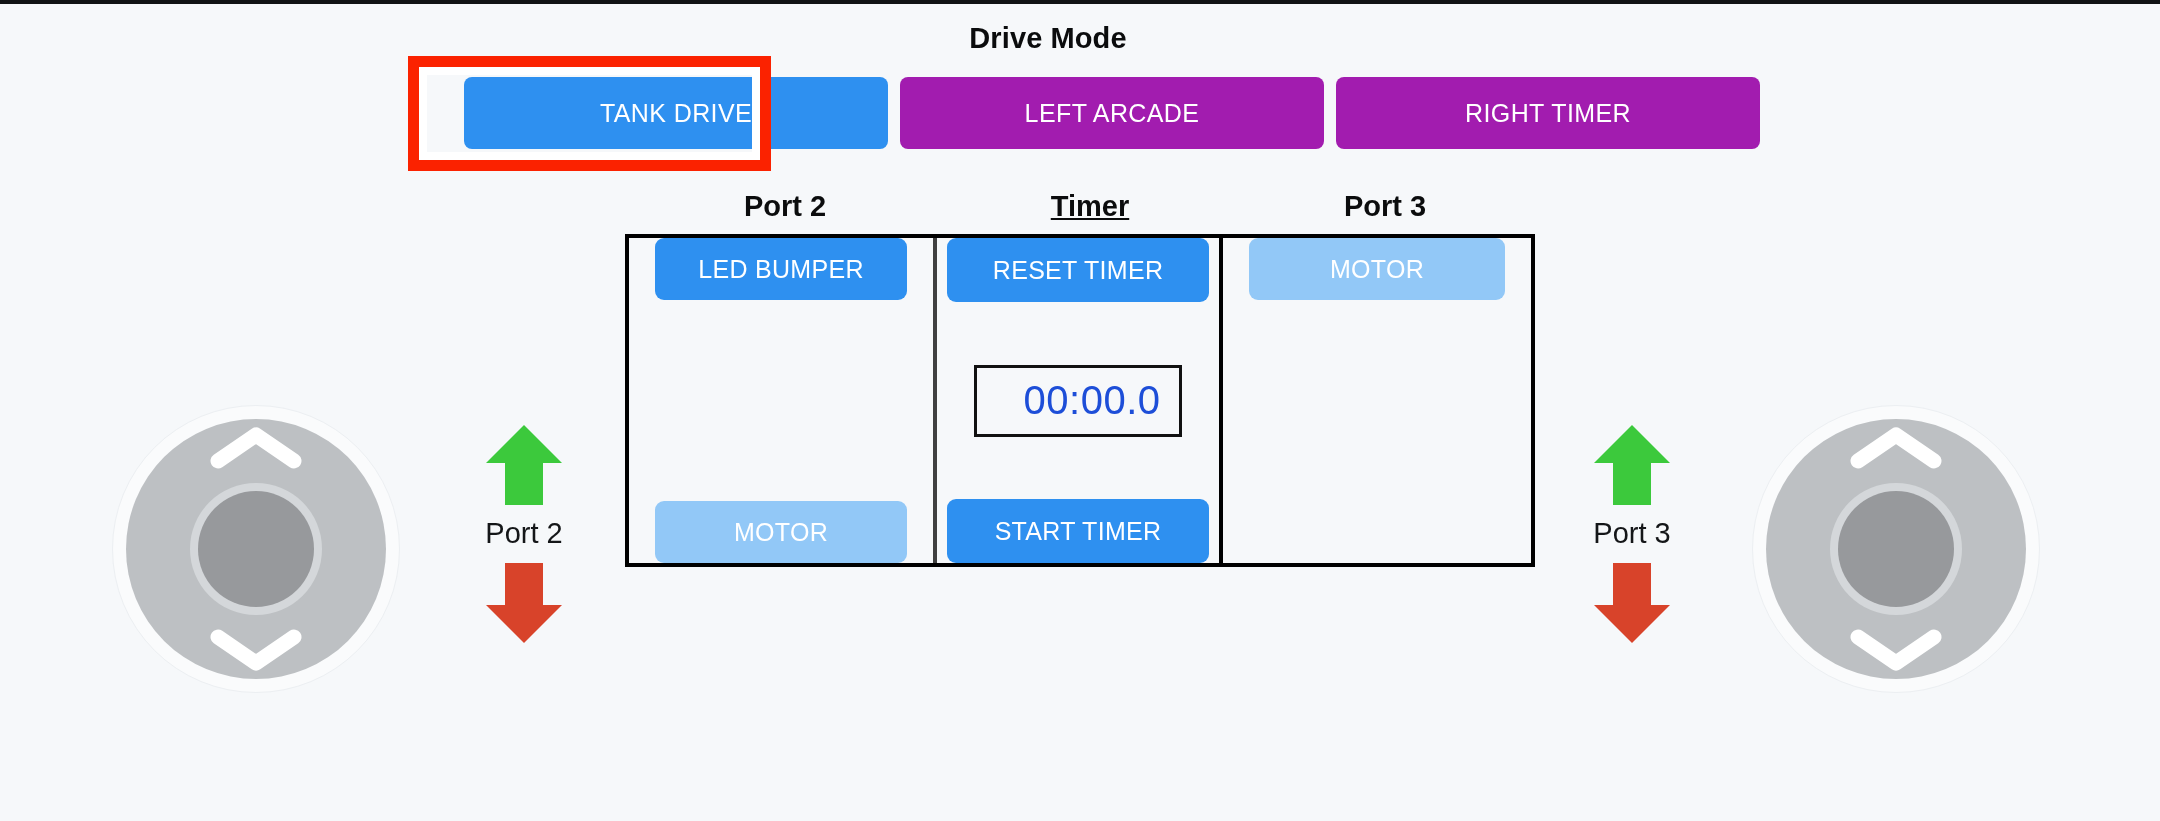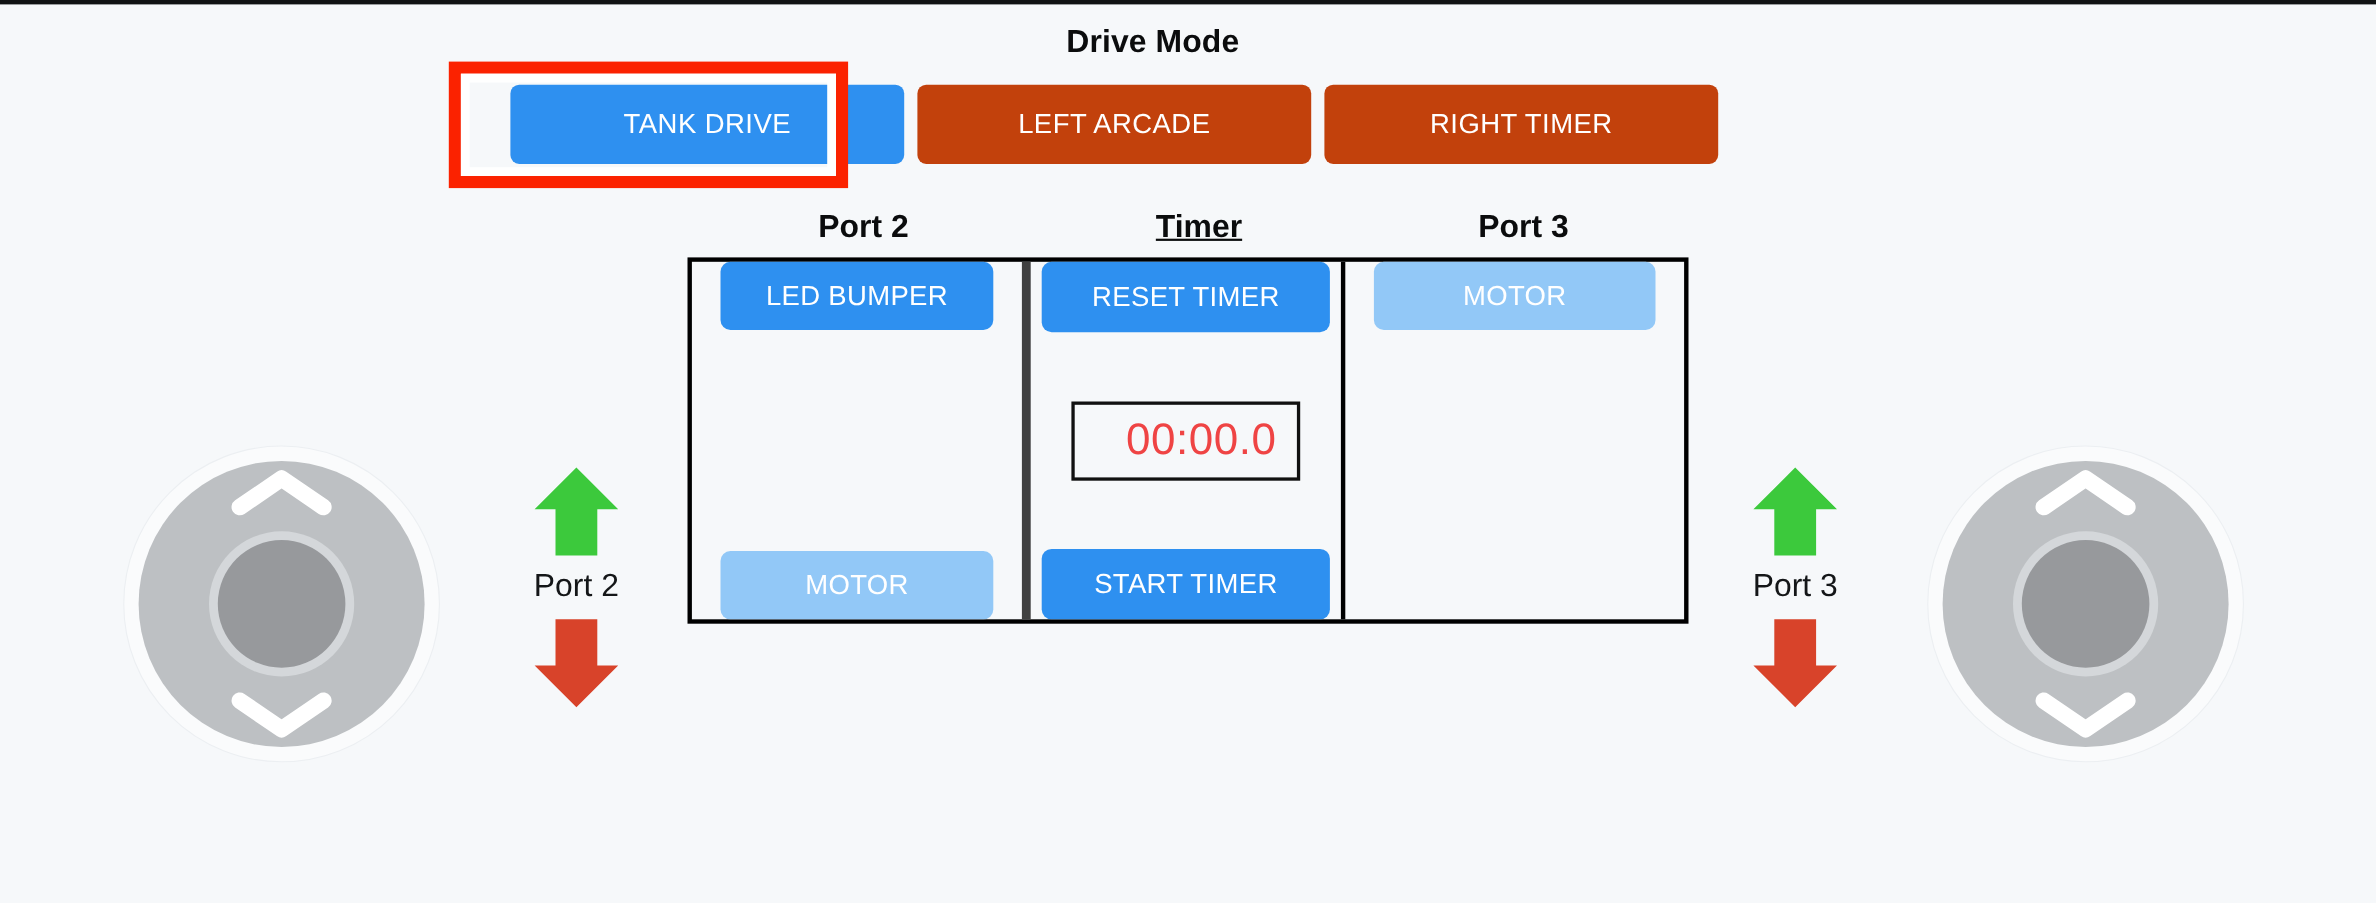--- a/index.html
+++ b/index.html
@@ -30,30 +30,30 @@
     width: 2096px;
     text-align: center;
     font-size: 29px;
     font-weight: bold;
     color: #0b0c0d;
     letter-spacing: .1px;
   }
   .drive-row {
     position: absolute;
     left: 420px; top: 77px;
-    width: 1142px; height: 72px;
+    width: 1340px; height: 72px;
     display: flex;
     gap: 12px;
     padding-left: 44px;
   }
   .mode-btn {
     flex: 1 1 0;
     border: none;
     border-radius: 8px;
-    background: #c2410c;
+    background: #a21caf;
     color: #ffffff;
     font-size: 25px;
     font-family: "Liberation Sans", sans-serif;
     letter-spacing: .4px;
     display: flex;
     align-items: center;
     justify-content: center;
     cursor: pointer;
   }
   .mode-btn.active { background: #2e90f0; }
@@ -97,21 +97,21 @@
   }
   .pcol {
     height: 100%;
     display: flex;
     flex-direction: column;
     align-items: center;
     justify-content: space-between;
     gap: 18px;
     padding: 0 26px;
   }
-  .pcol.left   { width: 312px; border-right: 8px solid #404040; }
+  .pcol.left   { width: 312px; border-right: 4px solid #404040; }
   .pcol.center { width: 286px; border-right: 4px solid #000; gap: 14px; }
   .pcol.right  { width: 312px; }
 
   .act-btn {
     width: 100%;
     height: 62px;
     border: none;
     border-radius: 9px;
     background: #2e90f0;
     color: #ffffff;
@@ -128,21 +128,21 @@
 
   .timer-box {
     width: 208px;
     height: 72px;
     border: 3px solid #111;
     background: #f6f8fa;
     display: flex;
     align-items: center;
     justify-content: center;
     font-size: 40px;
-    color: #ef4444;
+    color: #1d4ed8;
     letter-spacing: .5px;
     padding-left: 28px;
   }
 
   
   .port-stack {
     position: absolute;
     top: 422px;
     width: 160px;
     display: flex;

